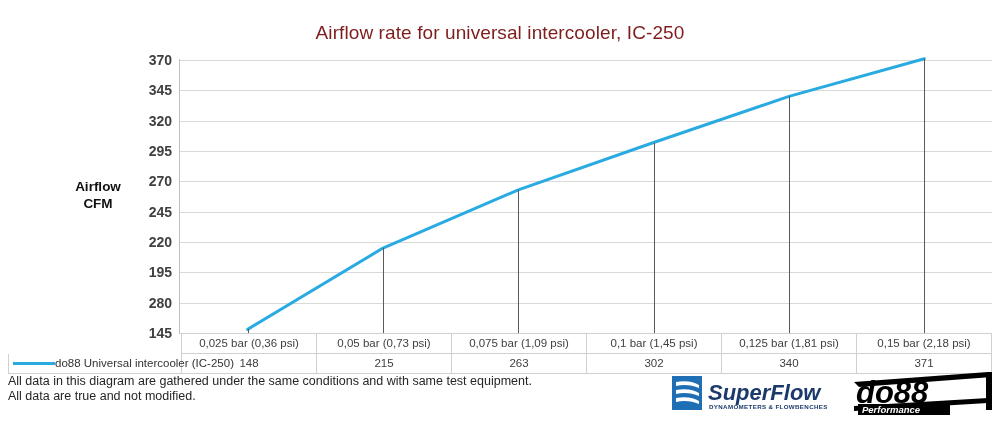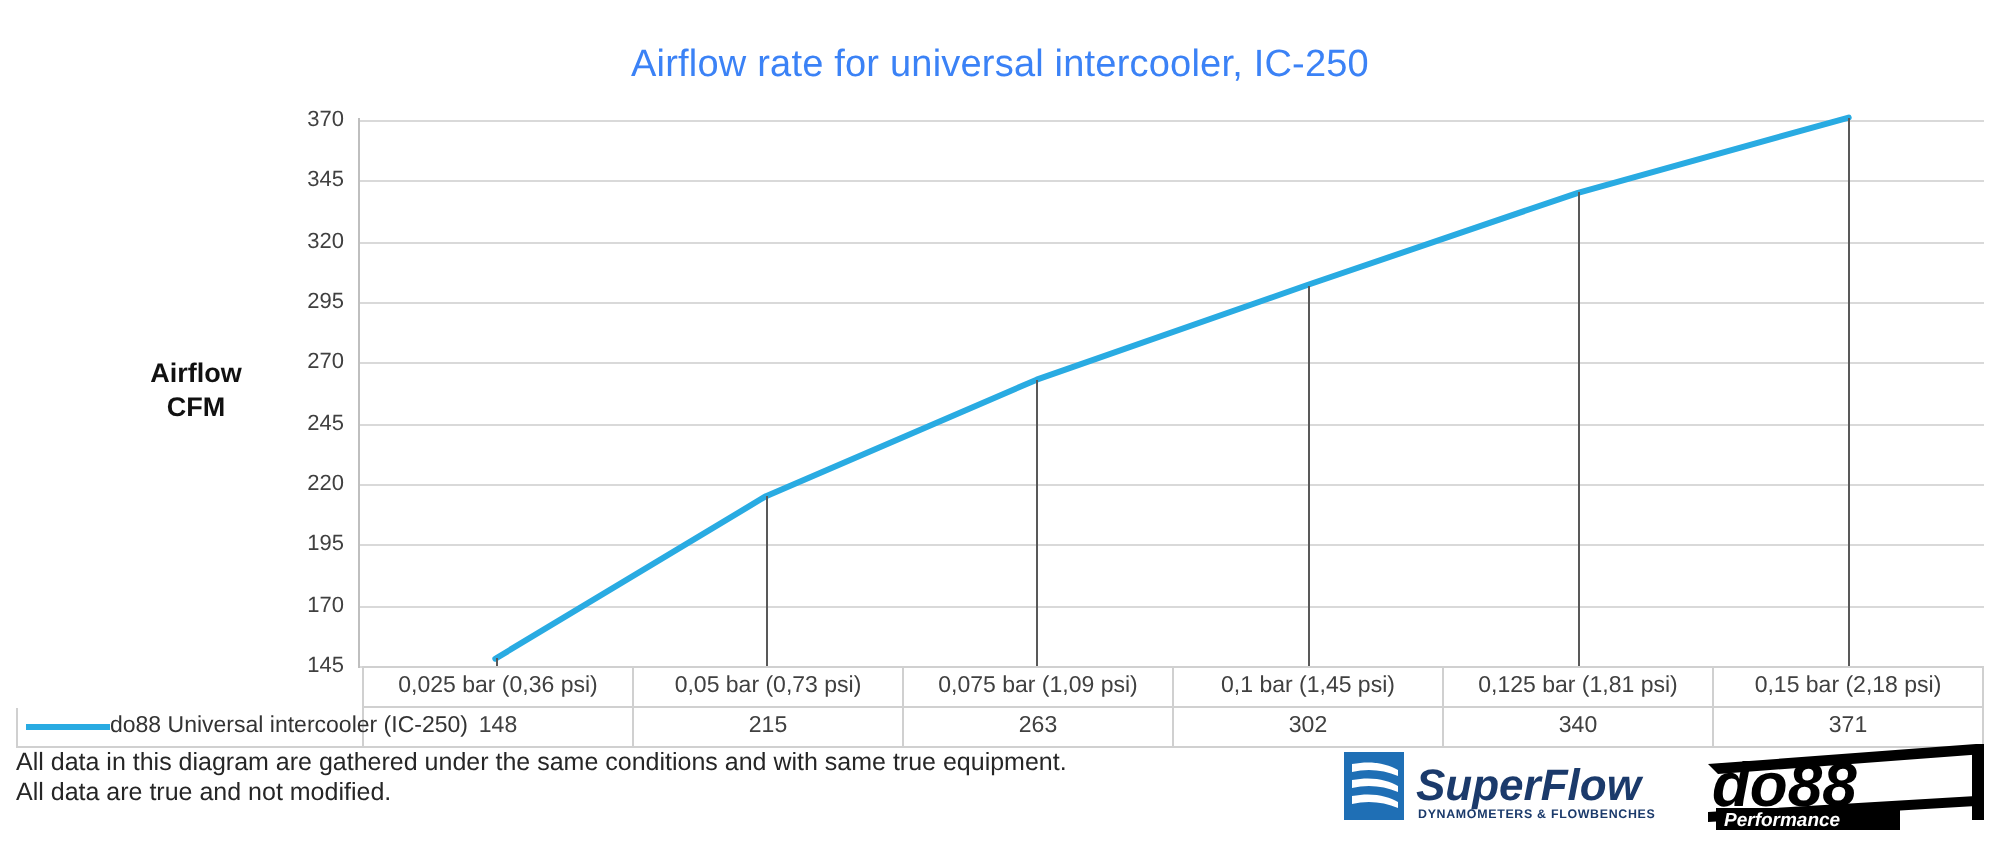--- a/index.html
+++ b/index.html
@@ -18,21 +18,21 @@
   }
 
   
   #chart-title {
     position: absolute;
     left: 0;
     top: 22px;
     width: 1000px;
     text-align: center;
     font-size: 19px;
-    color: #3b82f6;
+    color: #7f1d1d;
     letter-spacing: 0.1px;
   }
 
   
   #y-axis-title {
     position: absolute;
     left: 48px;
     top: 178px;
     width: 100px;
     text-align: center;
@@ -67,23 +67,24 @@
     top: -1px;
     width: 1px;
     height: 275px;
     background: #bfbfbf;
   }
   .y-tick-label {
     position: absolute;
     right: 0;
     width: 42px;
     text-align: right;
-    font-size: 11px;
+    font-size: 14px;
     color: #404040;
     transform: translateY(-50%);
+    font-weight: bold;
   }
   #y-labels {
     position: absolute;
     left: 128px;
     top: 60px;
     width: 44px;
     height: 273px;
   }
   .droplink {
     position: absolute;
@@ -188,21 +189,21 @@
 
 <div id="y-labels">
     <div class="y-tick-label" style="top: 0px;">370</div>
     <div class="y-tick-label" style="top: 30px;">345</div>
     <div class="y-tick-label" style="top: 61px;">320</div>
     <div class="y-tick-label" style="top: 91px;">295</div>
     <div class="y-tick-label" style="top: 121px; text-align: right;">270</div>
     <div class="y-tick-label" style="top: 152px;">245</div>
     <div class="y-tick-label" style="top: 182px;">220</div>
     <div class="y-tick-label" style="top: 212px;">195</div>
-    <div class="y-tick-label" style="top: 243px;">170</div>
+    <div class="y-tick-label" style="top: 243px;">280</div>
     <div class="y-tick-label" style="top: 273px;">145</div>
   </div>
 
 <div id="plot-wrap">
   <div id="y-axis-line"></div>
   <div id="plot-area">
       <div class="gridline" style="top: 0px;"></div>
       <div class="gridline" style="top: 30px;"></div>
       <div class="gridline" style="top: 61px;"></div>
       <div class="gridline" style="top: 91px;"></div>
@@ -246,21 +247,21 @@
         <td>215</td>
         <td>263</td>
         <td>302</td>
         <td>340</td>
         <td>371</td>
       </tr>
   </tbody>
 </table>
 
 <div id="footer-note">
-  <div>All data in this diagram are gathered under the same conditions and with same true equipment.</div>
+  <div>All data in this diagram are gathered under the same conditions and with same test equipment.</div>
   <div>All data are true and not modified.</div>
 </div>
 
 <div id="logos">
 
   <svg id="superflow-logo" viewBox="0 0 168 46">
     <g>
       <path d="M4 6 L34 6 L34 40 L4 40 Z" fill="#1f6fb5"></path>
       <path d="M8 12 C18 10 26 12 31 15 L31 18 C24 15 16 14 8 16 Z" fill="#ffffff"></path>
       <path d="M8 20 C18 18 26 20 31 23 L31 26 C24 23 16 22 8 24 Z" fill="#ffffff"></path>

